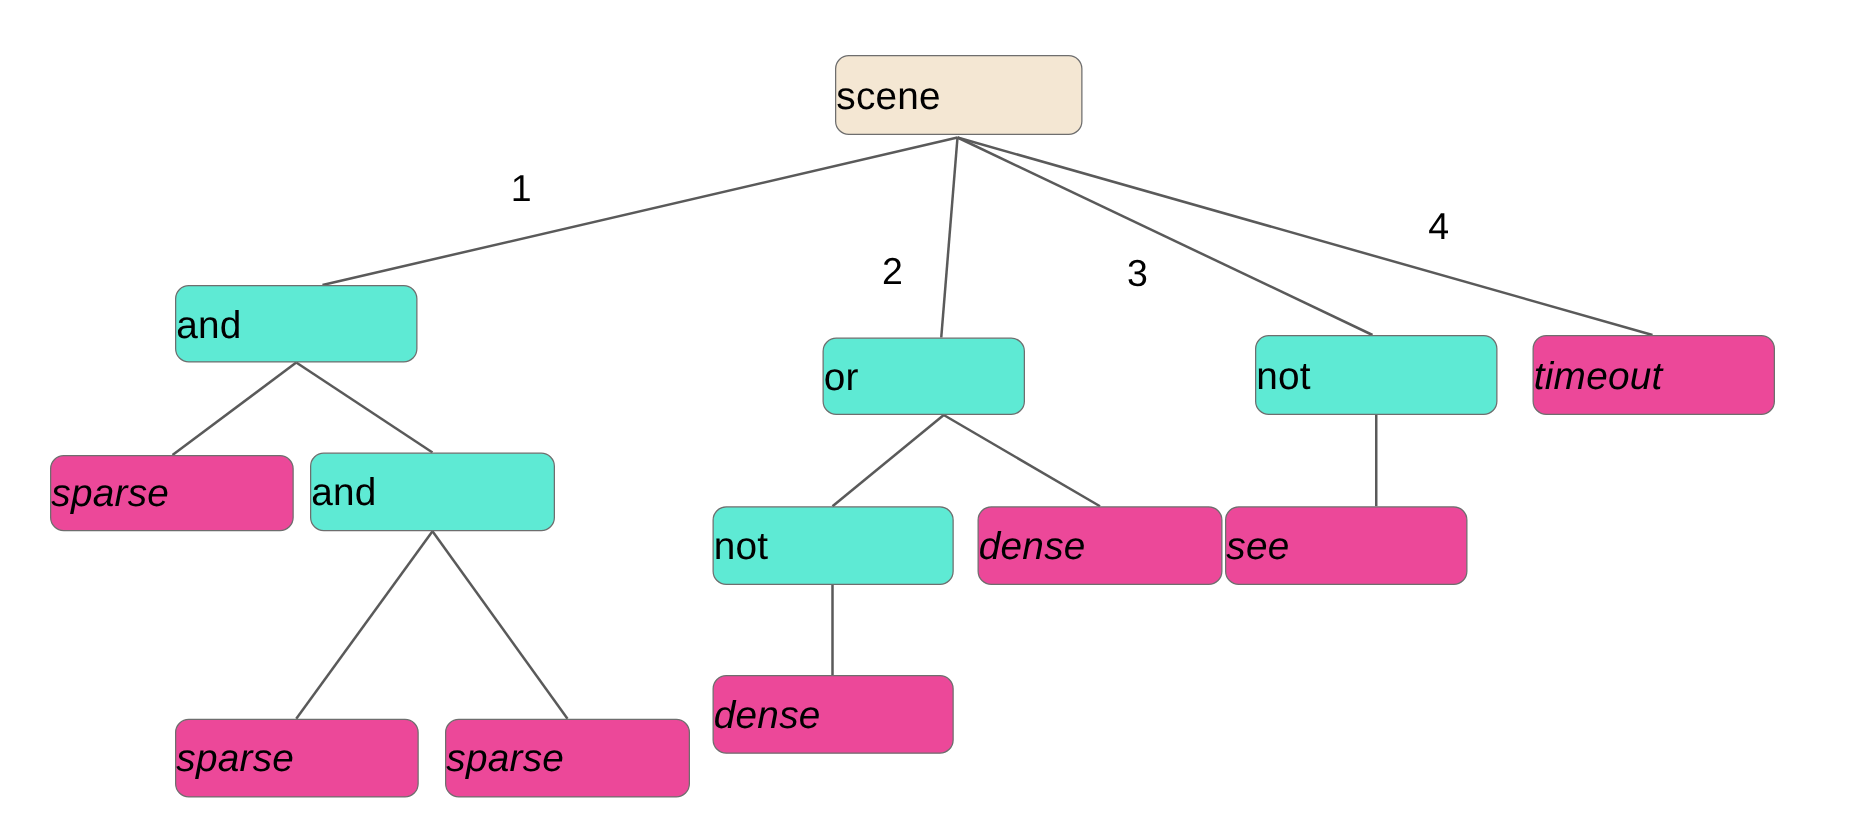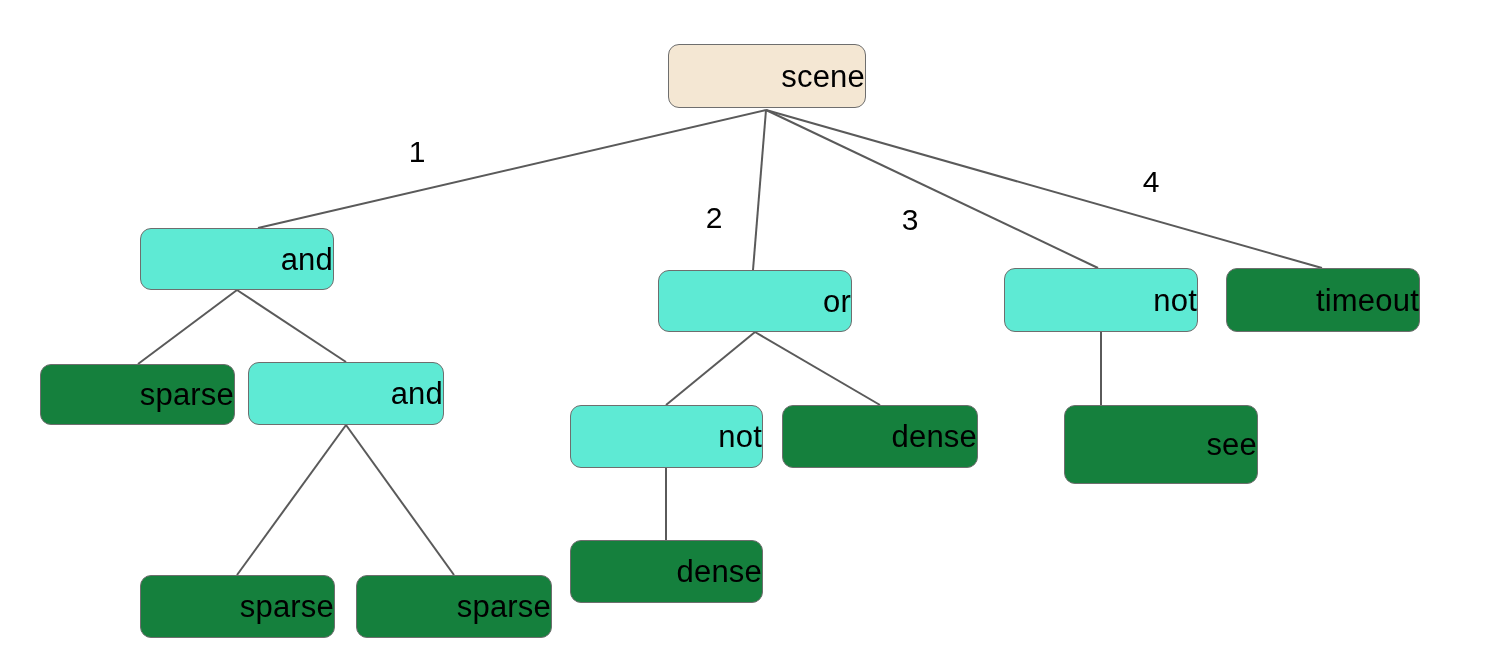--- a/index.html
+++ b/index.html
@@ -24,30 +24,30 @@
     height: 662px;
     pointer-events: none;
   }
   .tree-node {
     position: absolute;
     box-sizing: border-box;
     border: 1.6px solid #6e6e6e;
     border-radius: 11px;
     display: flex;
     align-items: center;
-    justify-content: flex-end;
+    justify-content: flex-start;
     color: #000000;
     font-size: 31px;
     line-height: 1;
     letter-spacing: 0.2px;
     white-space: nowrap;
     z-index: 2;
   }
   .node-op   { background: #5eead4; }
-  .node-term { background: #15803d; }
+  .node-term { background: #ec4899; font-style: italic; }
   .node-root { background: #f4e7d3; }
   .node-label {
     pointer-events: none;
   }
   .edge-label {
     position: absolute;
     color: #000000;
     font-size: 30px;
     line-height: 1;
     z-index: 3;
@@ -73,42 +73,42 @@
       <line x1="666" y1="468" x2="666" y2="540" stroke="#5a5a5a" stroke-width="2"></line>
       <line x1="1101" y1="332" x2="1101" y2="405" stroke="#5a5a5a" stroke-width="2"></line>
     </svg>
   <div id="node-layer">
       <div class="tree-node node-root" style="left: 668px; top: 44px; width: 198px; height: 64px; border-color: rgb(110, 110, 110);">
         <span class="node-label">scene</span>
       </div>
       <div class="tree-node node-op" style="left: 140px; top: 228px; width: 194px; height: 62px; border-color: rgb(110, 110, 110);">
         <span class="node-label">and</span>
       </div>
-      <div class="tree-node node-op" style="left: 658px; top: 270px; width: 194px; height: 62px; border-color: rgb(110, 110, 110);">
+      <div class="tree-node node-op" style="left: 658px; top: 270px; width: 162px; height: 62px; border-color: rgb(110, 110, 110);">
         <span class="node-label">or</span>
       </div>
       <div class="tree-node node-op" style="left: 1004px; top: 268px; width: 194px; height: 64px; border-color: rgb(110, 110, 110);">
         <span class="node-label">not</span>
       </div>
       <div class="tree-node node-term" style="left: 1226px; top: 268px; width: 194px; height: 64px; border-color: rgb(110, 110, 110);">
         <span class="node-label">timeout</span>
       </div>
       <div class="tree-node node-term" style="left: 40px; top: 364px; width: 195px; height: 61px; border-color: rgb(110, 110, 110);">
         <span class="node-label">sparse</span>
       </div>
       <div class="tree-node node-op" style="left: 248px; top: 362px; width: 196px; height: 63px; border-color: rgb(110, 110, 110);">
         <span class="node-label">and</span>
       </div>
       <div class="tree-node node-op" style="left: 570px; top: 405px; width: 193px; height: 63px; border-color: rgb(110, 110, 110);">
         <span class="node-label">not</span>
       </div>
       <div class="tree-node node-term" style="left: 782px; top: 405px; width: 196px; height: 63px; border-color: rgb(110, 110, 110);">
         <span class="node-label">dense</span>
       </div>
-      <div class="tree-node node-term" style="left: 1064px; top: 405px; width: 194px; height: 79px; border-color: rgb(110, 110, 110);">
+      <div class="tree-node node-term" style="left: 980px; top: 405px; width: 194px; height: 63px; border-color: rgb(110, 110, 110);">
         <span class="node-label">see</span>
       </div>
       <div class="tree-node node-term" style="left: 570px; top: 540px; width: 193px; height: 63px; border-color: rgb(110, 110, 110);">
         <span class="node-label">dense</span>
       </div>
       <div class="tree-node node-term" style="left: 140px; top: 575px; width: 195px; height: 63px; border-color: rgb(110, 110, 110);">
         <span class="node-label">sparse</span>
       </div>
       <div class="tree-node node-term" style="left: 356px; top: 575px; width: 196px; height: 63px; border-color: rgb(110, 110, 110);">
         <span class="node-label">sparse</span>

